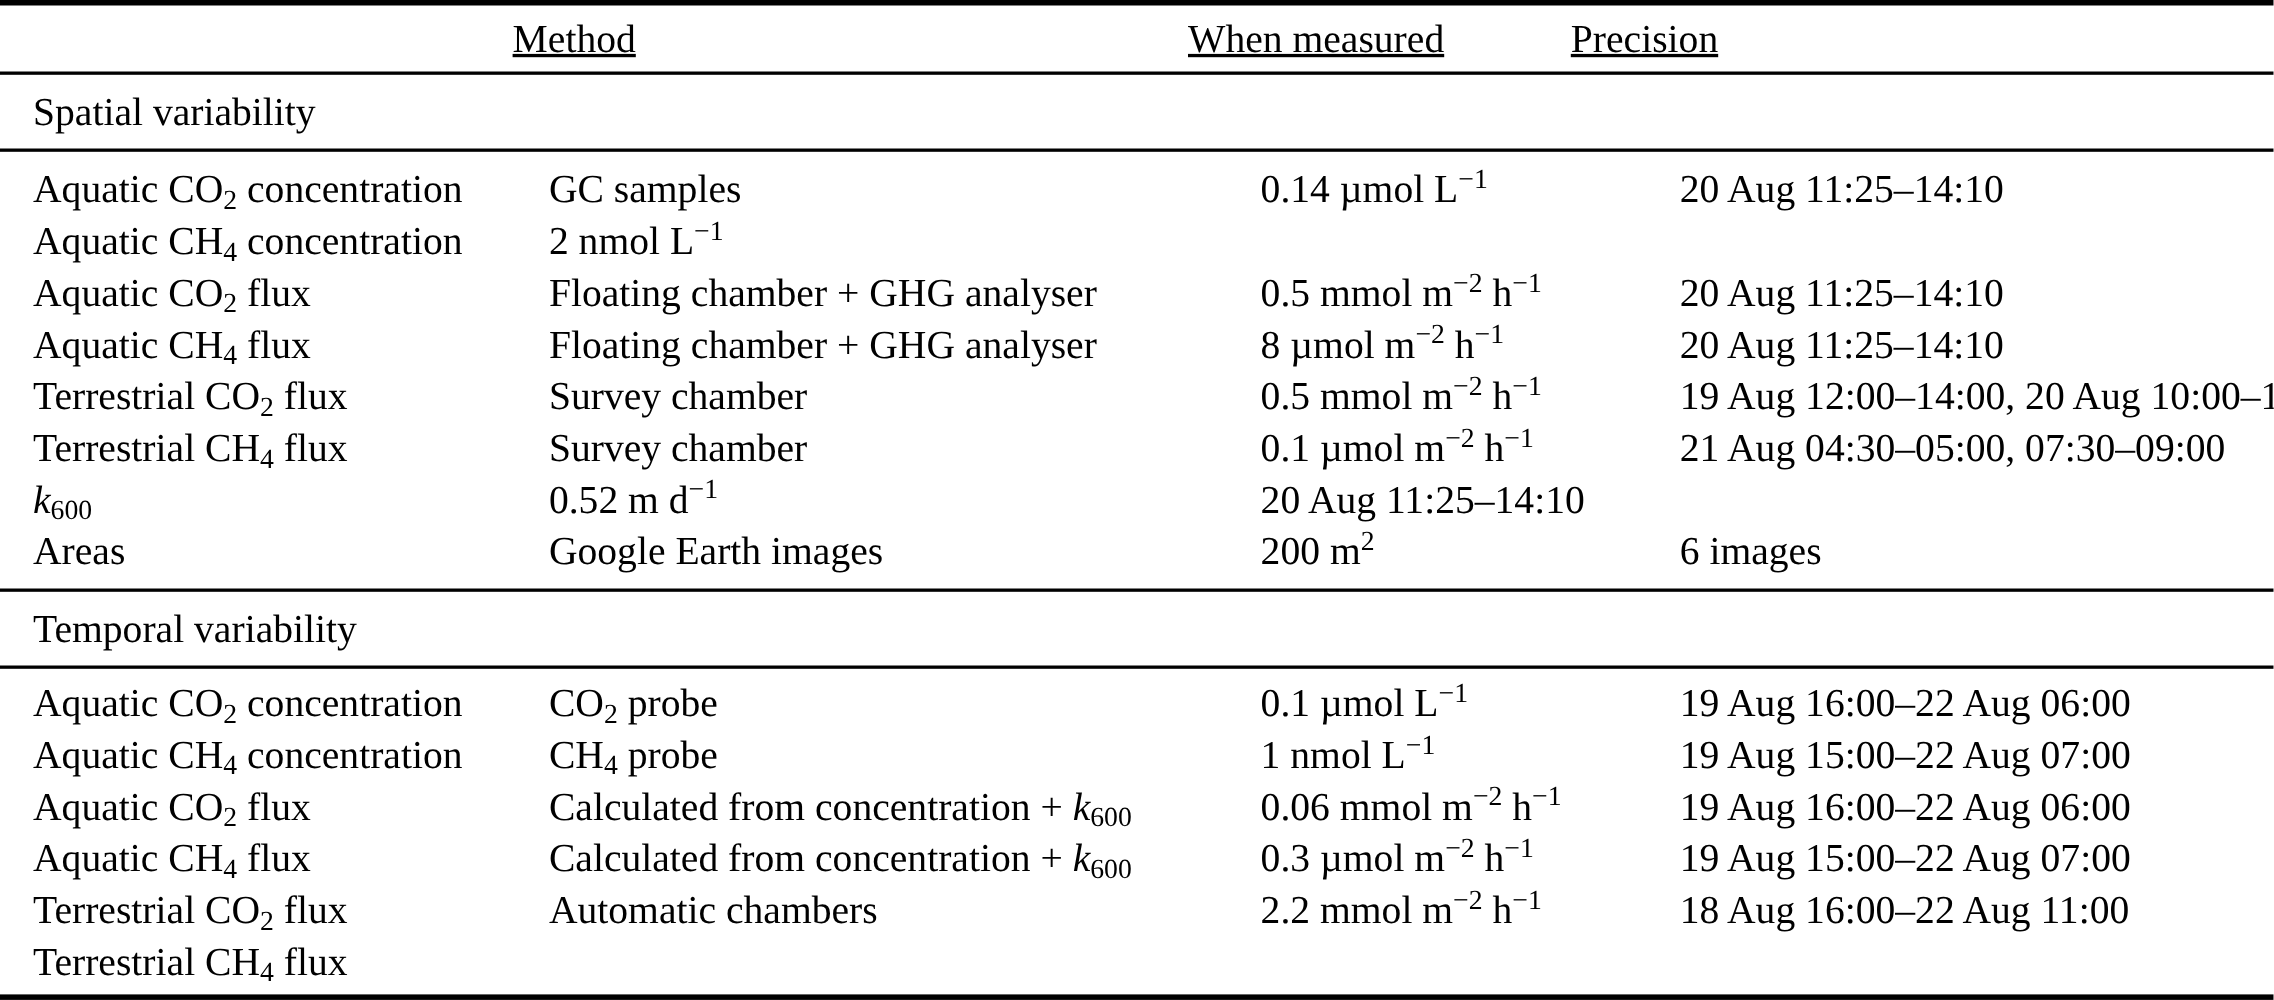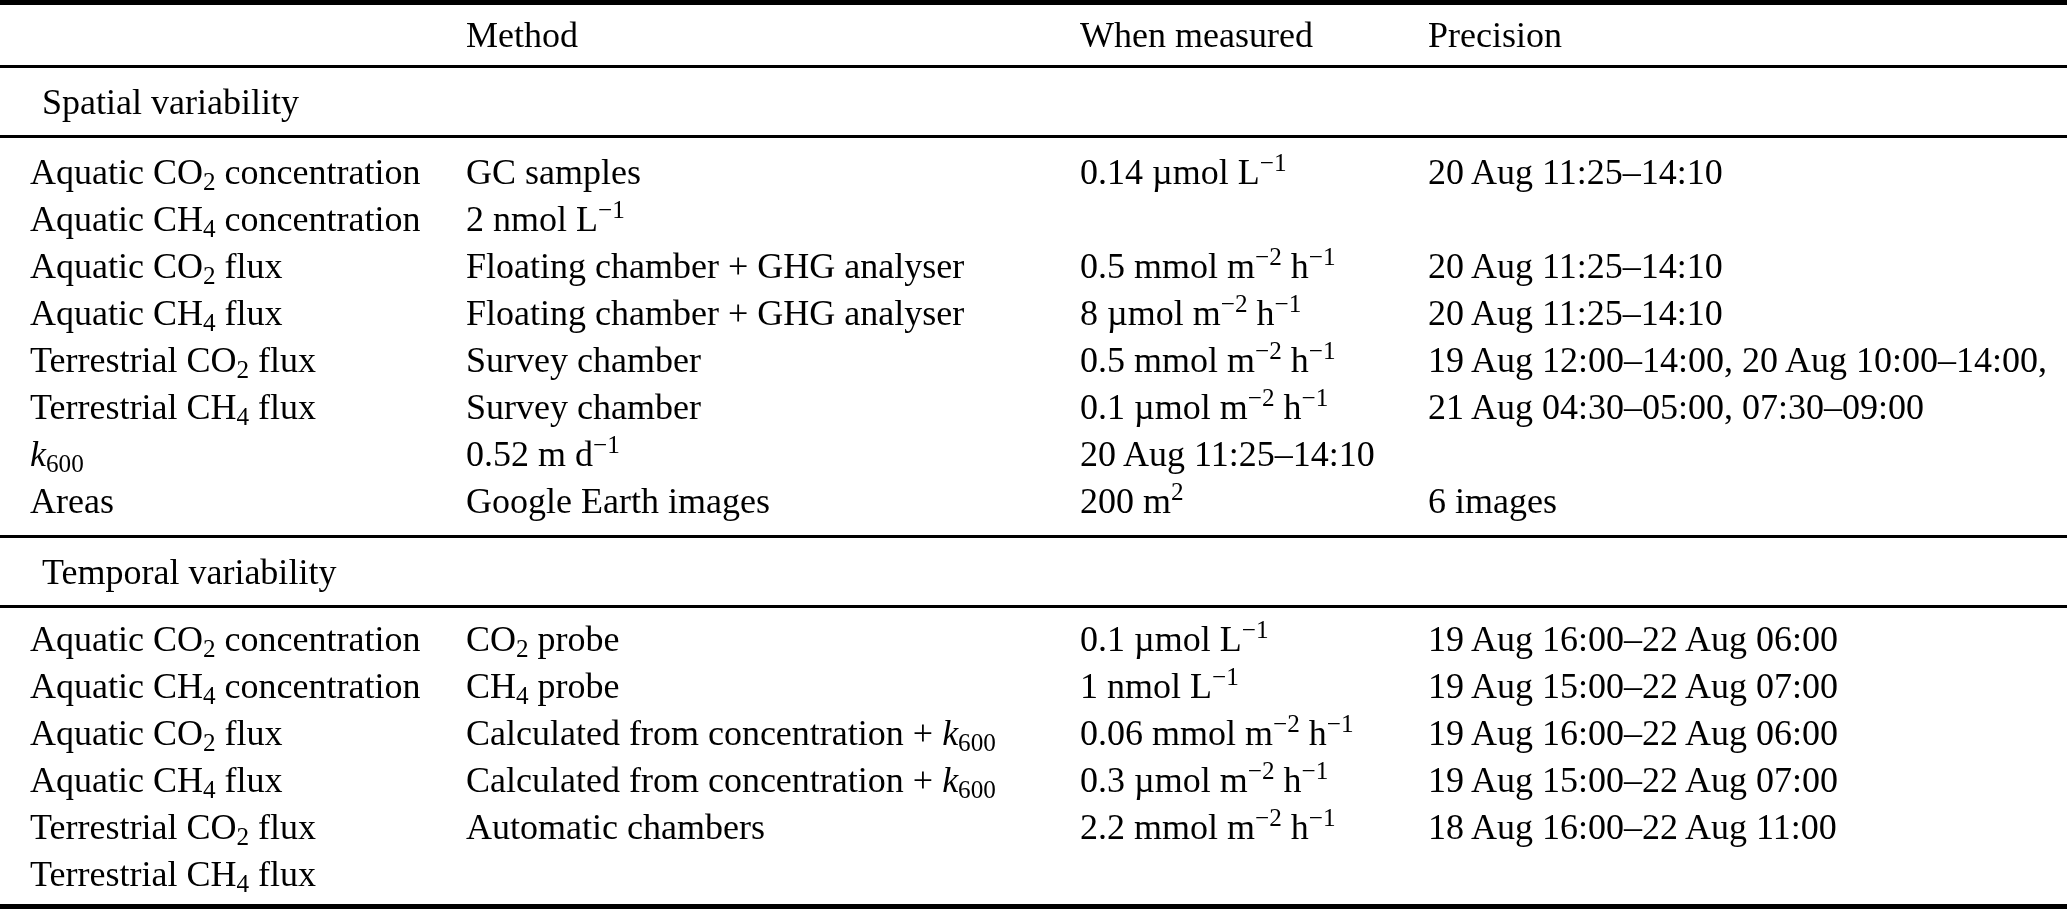--- a/index.html
+++ b/index.html
@@ -20,34 +20,34 @@
   .rule { width: 100%; background: #000000; }
   .rule.thick { height: 5px; }
   .rule.thin  { height: 3px; }
 
   .grid-row {
     display: grid;
     grid-template-columns: 436px 614px 348px auto;
     padding-left: 30px;
     box-sizing: border-box;
   }
-  .header-row { height: 60px; align-items: center; }
+  .header-row { height: 60px; align-items: center; text-decoration: underline; }
 
   .section-title {
     height: 67px;
     display: flex;
     align-items: center;
-    padding-left: 42px;
+    padding-left: 30px;
     box-sizing: border-box;
   }
 
   .body-spatial  { padding: 11px 0 10px 0; }
   .body-temporal { padding: 8px 0 6px 0; }
 
-  .data-row { height: 47px; align-items: center; }
+  .data-row { height: 47px; align-items: center; gap: 33px; }
   .data-row .cell { line-height: 47px; white-space: nowrap; overflow: visible; }
 
   .cell { text-align: left; }
 
   sub, sup {
     font-size: 70%;
     line-height: 0;
     position: relative;
     vertical-align: baseline;
   }

